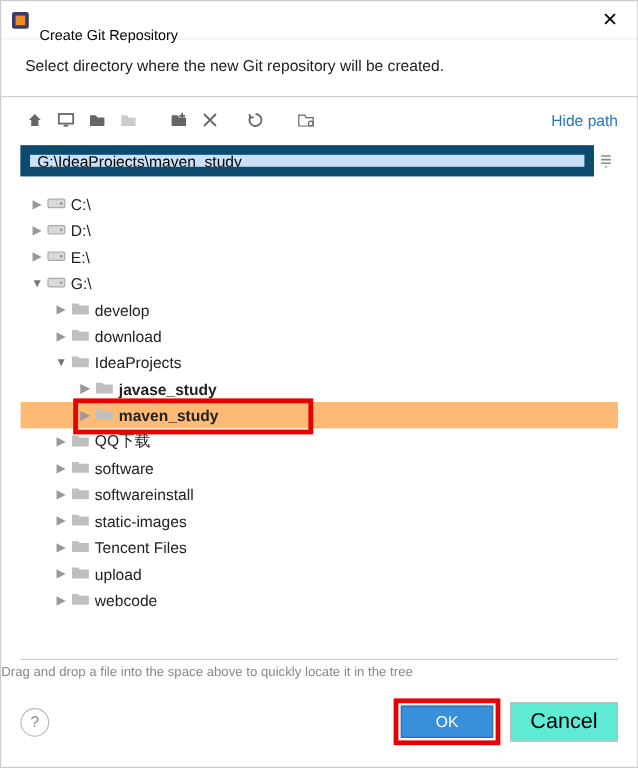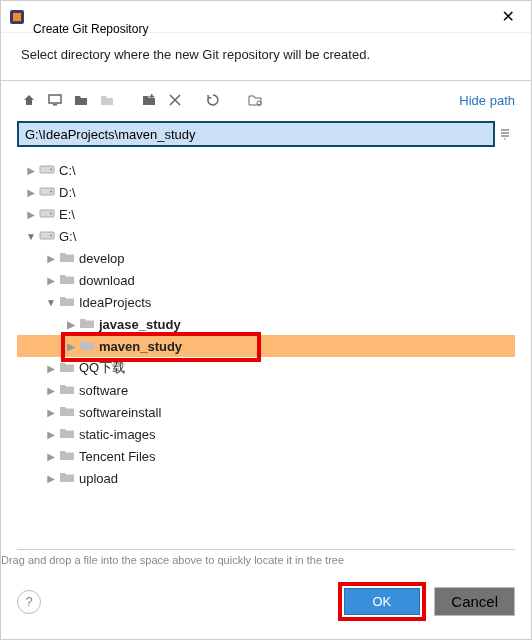--- a/index.html
+++ b/index.html
@@ -8,42 +8,42 @@
     .titlebar .app-icon { width: 16px; height: 16px; margin-right: 8px; }
     .titlebar .title { font-size: 12px; flex: 1; margin-top: 24px; }
     .titlebar .close { font-size: 16px; padding: 4px 8px; cursor: pointer; }
     .instructions { padding: 14px 20px 18px; font-size: 13px; color: #222; border-bottom: 1px solid #d0d0d0; }
     .toolbar { display: flex; align-items: center; padding: 8px 16px 10px; gap: 2px; }
     .toolbar .tbtn { width: 24px; height: 22px; display: flex; align-items: center; justify-content: center; color: #666; cursor: pointer; }
     .toolbar .tbtn.disabled { color: #bbb; cursor: default; }
     .toolbar .spacer { flex: 1; }
     .toolbar .hidepath { color: #2675bf; font-size: 13px; cursor: pointer; }
     .pathfield { margin: 0 16px 8px; display: flex; align-items: center; }
-    .pathfield input { flex: 1; border: 2px solid #0c4a6e; padding: 3px 6px; font-size: 13px; background: #C9E0F7; color: #000; height: 26px; }
+    .pathfield input { flex: 1; border: 8px solid #0c4a6e; padding: 3px 6px; font-size: 13px; background: #C9E0F7; color: #000; height: 26px; }
     .pathfield .hist { width: 20px; height: 26px; display: flex; align-items: center; justify-content: center; color: #888; cursor: pointer; }
     .tree-wrap { margin: 0 16px; border-bottom: 1px solid #ccc; height: 395px; overflow: hidden; position: relative; }
     .tree { font-size: 13px; padding-top: 4px; }
     .trow { display: flex; align-items: center; height: 22px; white-space: nowrap; }
     .trow.selected { background: #fdba74; }
     .arrow { width: 16px; display: inline-flex; justify-content: center; color: #999; cursor: pointer; font-size: 10px; }
     .arrow.collapsed::before { content: "▶"; }
     .arrow.expanded::before { content: "▼"; color: #777; }
     .ficon { width: 16px; height: 14px; margin-right: 4px; }
     .label { color: #222; }
     .depth0 { padding-left: 6px; }
     .depth1 { padding-left: 26px; }
     .depth2 { padding-left: 46px; font-weight: bold; }
     .highlight-box { position: absolute; border: 4px solid #e70000; pointer-events: none; }
     .hint { text-align: left; font-size: 11px; color: #888; padding: 4px 0 6px; }
     .bottombar { display: flex; align-items: center; padding: 10px 16px 12px; }
     .help { width: 24px; height: 24px; border: 1px solid #bbb; border-radius: 50%; display: flex; align-items: center; justify-content: center; color: #888; font-size: 13px; cursor: pointer; }
     .bottombar .bspacer { flex: 1; }
     .ok-wrap { border: 4px solid #e70000; padding: 2px; margin-right: 8px; }
     button.ok { background: #3A8FDA; color: #fff; border: 1px solid #2a6fb0; padding: 5px 28px; font-size: 13px; cursor: pointer; }
-    button.cancel { background: #737373; border: 1px solid #bbb; padding: 5px 16px; font-size: 15px; cursor: pointer; }
+    button.cancel { background: #5eead4; border: 1px solid #bbb; padding: 5px 16px; font-size: 18px; cursor: pointer; }
     svg { display: block; }
   </style>
 </head>
 <body>
 
 <div class="titlebar">
   <span class="app-icon">
     <svg width="16" height="16">
         <rect x="1" y="1" width="14" height="14" rx="2" fill="#3b3a6b"></rect>
         <rect x="4" y="4" width="8" height="8" fill="#f08c28"></rect>
@@ -252,20 +252,29 @@
       </div>
       <div class="trow depth1">
         <span class="arrow collapsed"></span>
         <span>
           <svg class="ficon" width="16" height="12">
             <path d="M1 2 H6 L7.5 3.5 H15 V11 H1 Z" fill="#bfbfbf"></path>
           </svg>
         </span>
         <span class="label">upload</span>
       </div>
+      <div class="trow depth1">
+        <span class="arrow collapsed"></span>
+        <span>
+          <svg class="ficon" width="16" height="12">
+            <path d="M1 2 H6 L7.5 3.5 H15 V11 H1 Z" fill="#bfbfbf"></path>
+          </svg>
+        </span>
+        <span class="label">webcode</span>
+      </div>
     </div>
 <div class="highlight-box" style="top: 177px; left: 44px; width: 200px; height: 30px;"></div>
   </div>
 
 <div class="hint">Drag and drop a file into the space above to quickly locate it in the tree</div>
 
 <div class="bottombar">
   <span class="help">?</span>
   <span class="bspacer"></span>
   <span class="ok-wrap"><button class="ok">OK</button></span>

